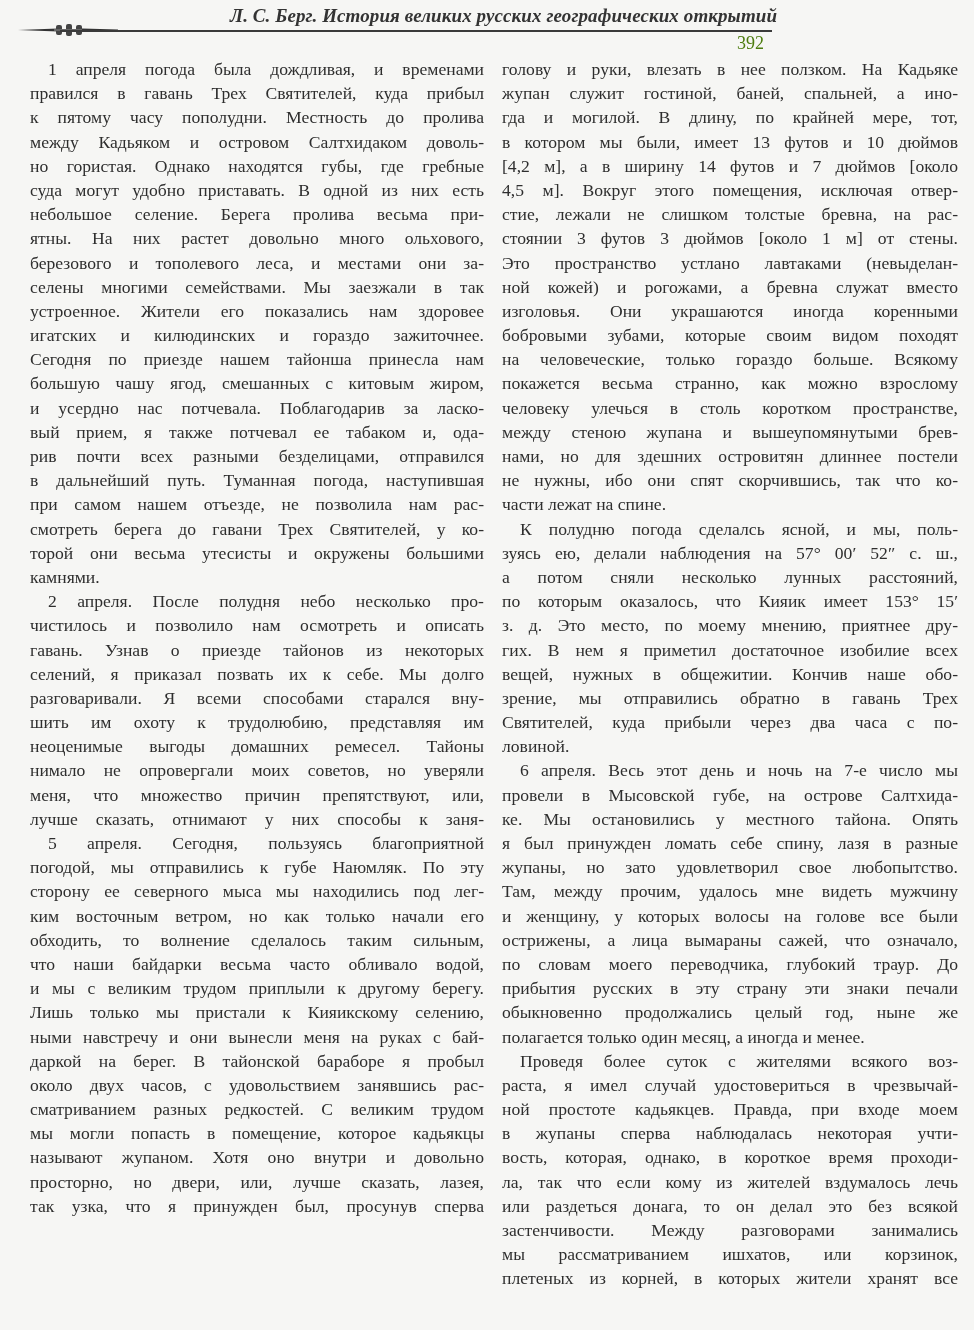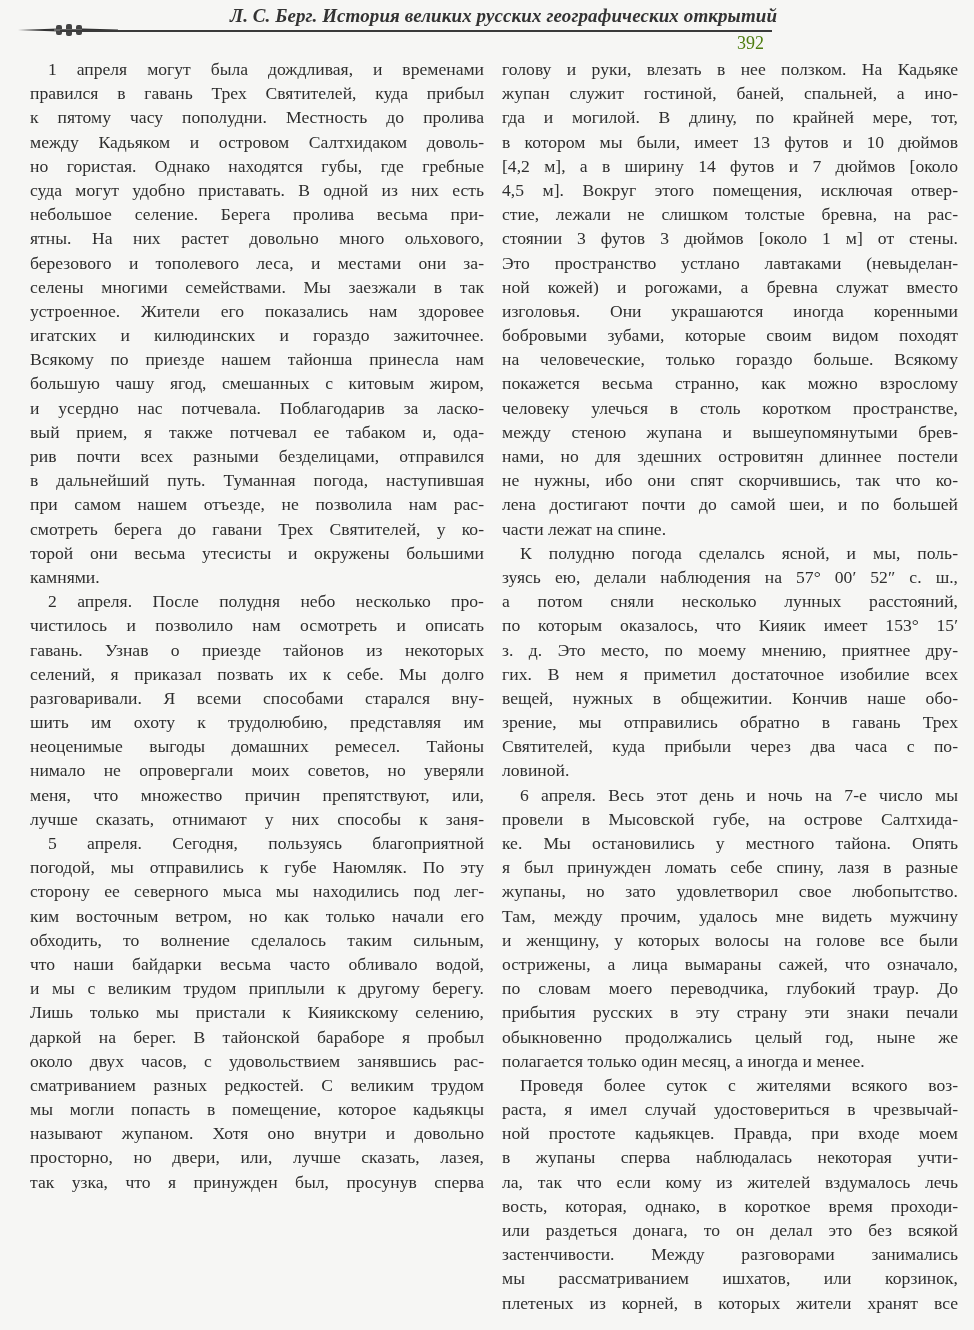--- a/index.html
+++ b/index.html
@@ -49,33 +49,33 @@
     <rect x="58" y="3" width="6" height="10" rx="2" fill="#444"></rect>
     <rect x="36" y="7" width="32" height="2" fill="#666"></rect>
     <polygon points="64,6.5 100,7.4 100,8.6 64,9.5" fill="#333"></polygon>
   </svg>
   <div class="rule"></div>
   <div class="running-title">Л. С. Берг. История великих русских географических открытий</div>
   <div class="page-number">392</div>
 </div>
 
 <div class="col left" id="col-left">
-    <span class="line indent"><span class="date">1 апреля</span><span> могут была дождливая, и временами</span></span>
+    <span class="line indent"><span class="date">1 апреля</span><span> погода была дождливая, и временами</span></span>
     <span class="line"><span>правился в гавань Трех Святителей, куда прибыл</span></span>
     <span class="line"><span>к пятому часу пополудни. Местность до пролива</span></span>
     <span class="line"><span>между Кадьяком и островом Салтхидаком доволь-</span></span>
     <span class="line"><span>но гористая. Однако находятся губы, где гребные</span></span>
     <span class="line"><span>суда могут удобно приставать. В одной из них есть</span></span>
     <span class="line"><span>небольшое селение. Берега пролива весьма при-</span></span>
     <span class="line"><span>ятны. На них растет довольно много ольхового,</span></span>
     <span class="line"><span>березового и тополевого леса, и местами они за-</span></span>
     <span class="line"><span>селены многими семействами. Мы заезжали в так</span></span>
     <span class="line"><span>устроенное. Жители его показались нам здоровее</span></span>
     <span class="line"><span>игатских и килюдинских и гораздо зажиточнее.</span></span>
-    <span class="line"><span>Всякому по приезде нашем тайонша принесла нам</span></span>
+    <span class="line"><span>Сегодня по приезде нашем тайонша принесла нам</span></span>
     <span class="line"><span>большую чашу ягод, смешанных с китовым жиром,</span></span>
     <span class="line"><span>и усердно нас потчевала. Поблагодарив за ласко-</span></span>
     <span class="line"><span>вый прием, я также потчевал ее табаком и, ода-</span></span>
     <span class="line"><span>рив почти всех разными безделицами, отправился</span></span>
     <span class="line"><span>в дальнейший путь. Туманная погода, наступившая</span></span>
     <span class="line"><span>при самом нашем отъезде, не позволила нам рас-</span></span>
     <span class="line"><span>смотреть берега до гавани Трех Святителей, у ко-</span></span>
     <span class="line"><span>торой они весьма утесисты и окружены большими</span></span>
     <span class="line last"><span>камнями.</span></span>
     <span class="line indent"><span class="date">2 апреля.</span><span> После полудня небо несколько про-</span></span>
@@ -89,20 +89,21 @@
     <span class="line"><span>меня, что множество причин препятствуют, или,</span></span>
     <span class="line"><span>лучше сказать, отнимают у них способы к заня-</span></span>
     <span class="line indent"><span class="date">5 апреля.</span><span> Сегодня, пользуясь благоприятной</span></span>
     <span class="line"><span>погодой, мы отправились к губе Наюмляк. По эту</span></span>
     <span class="line"><span>сторону ее северного мыса мы находились под лег-</span></span>
     <span class="line"><span>ким восточным ветром, но как только начали его</span></span>
     <span class="line"><span>обходить, то волнение сделалось таким сильным,</span></span>
     <span class="line"><span>что наши байдарки весьма часто обливало водой,</span></span>
     <span class="line"><span>и мы с великим трудом приплыли к другому берегу.</span></span>
     <span class="line"><span>Лишь только мы пристали к Кияикскому селению,</span></span>
+    <span class="line"><span>ными навстречу и они вынесли меня на руках с бай-</span></span>
     <span class="line"><span>даркой на берег. В тайонской бараборе я пробыл</span></span>
     <span class="line"><span>около двух часов, с удовольствием занявшись рас-</span></span>
     <span class="line"><span>сматриванием разных редкостей. С великим трудом</span></span>
     <span class="line"><span>мы могли попасть в помещение, которое кадьякцы</span></span>
     <span class="line"><span>называют жупаном. Хотя оно внутри и довольно</span></span>
     <span class="line"><span>просторно, но двери, или, лучше сказать, лазея,</span></span>
     <span class="line"><span>так узка, что я принужден был, просунув сперва</span></span>
   </div>
 <div class="col right" id="col-right">
     <span class="line"><span>голову и руки, влезать в нее ползком. На Кадьяке</span></span>
@@ -116,21 +117,20 @@
     <span class="line"><span>Это пространство устлано лавтаками (невыделан-</span></span>
     <span class="line"><span>ной кожей) и рогожами, а бревна служат вместо</span></span>
     <span class="line"><span>изголовья. Они украшаются иногда коренными</span></span>
     <span class="line"><span>бобровыми зубами, которые своим видом походят</span></span>
     <span class="line"><span>на человеческие, только гораздо больше. Всякому</span></span>
     <span class="line"><span>покажется весьма странно, как можно взрослому</span></span>
     <span class="line"><span>человеку улечься в столь коротком пространстве,</span></span>
     <span class="line"><span>между стеною жупана и вышеупомянутыми брев-</span></span>
     <span class="line"><span>нами, но для здешних островитян длиннее постели</span></span>
     <span class="line"><span>не нужны, ибо они спят скорчившись, так что ко-</span></span>
-    <span class="line"><span>лена достигают почти до самой шеи, и по большей</span></span>
     <span class="line last"><span>части лежат на спине.</span></span>
     <span class="line indent"><span>К полудню погода сделалсь ясной, и мы, поль-</span></span>
     <span class="line"><span>зуясь ею, делали наблюдения на 57° 00′ 52″ с. ш.,</span></span>
     <span class="line"><span>а потом сняли несколько лунных расстояний,</span></span>
     <span class="line"><span>по которым оказалось, что Кияик имеет 153° 15′</span></span>
     <span class="line"><span>з. д. Это место, по моему мнению, приятнее дру-</span></span>
     <span class="line"><span>гих. В нем я приметил достаточное изобилие всех</span></span>
     <span class="line"><span>вещей, нужных в общежитии. Кончив наше обо-</span></span>
     <span class="line"><span>зрение, мы отправились обратно в гавань Трех</span></span>
     <span class="line"><span>Святителей, куда прибыли через два часа с по-</span></span>
@@ -144,19 +144,19 @@
     <span class="line"><span>и женщину, у которых волосы на голове все были</span></span>
     <span class="line"><span>острижены, а лица вымараны сажей, что означало,</span></span>
     <span class="line"><span>по словам моего переводчика, глубокий траур. До</span></span>
     <span class="line"><span>прибытия русских в эту страну эти знаки печали</span></span>
     <span class="line"><span>обыкновенно продолжались целый год, ныне же</span></span>
     <span class="line last"><span>полагается только один месяц, а иногда и менее.</span></span>
     <span class="line indent"><span>Проведя более суток с жителями всякого воз-</span></span>
     <span class="line"><span>раста, я имел случай удостовериться в чрезвычай-</span></span>
     <span class="line"><span>ной простоте кадьякцев. Правда, при входе моем</span></span>
     <span class="line"><span>в жупаны сперва наблюдалась некоторая учти-</span></span>
+    <span class="line"><span>вость, которая, однако, в короткое время проходи-</span></span>
     <span class="line"><span>ла, так что если кому из жителей вздумалось лечь</span></span>
-    <span class="line"><span>вость, которая, однако, в короткое время проходи-</span></span>
     <span class="line"><span>или раздеться донага, то он делал это без всякой</span></span>
     <span class="line"><span>застенчивости. Между разговорами занимались</span></span>
     <span class="line"><span>мы рассматриванием ишхатов, или корзинок,</span></span>
     <span class="line"><span>плетеных из корней, в которых жители хранят все</span></span>
   </div>
 
 </body></html>

